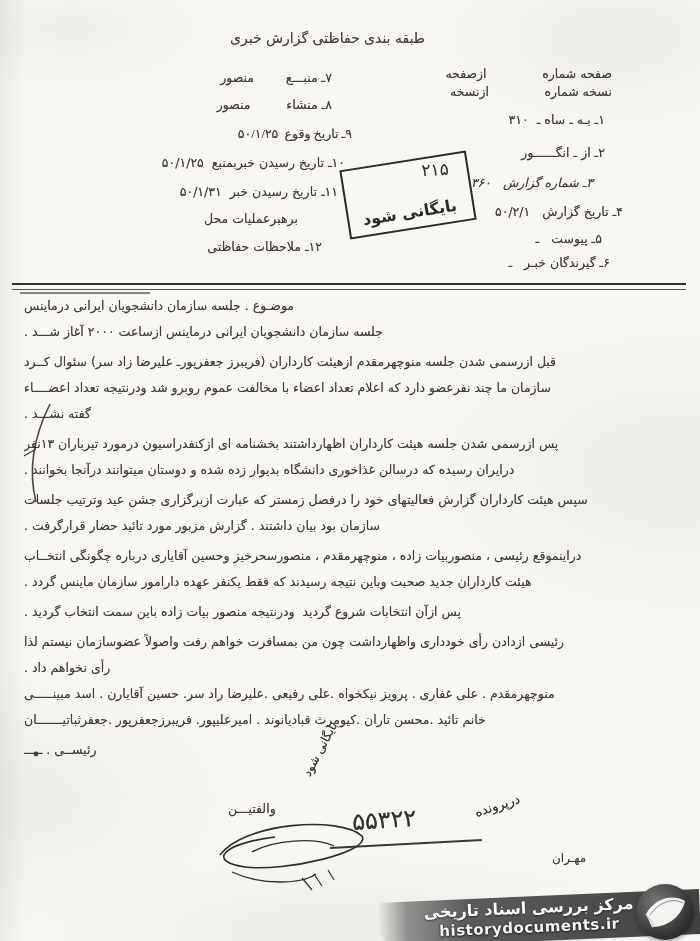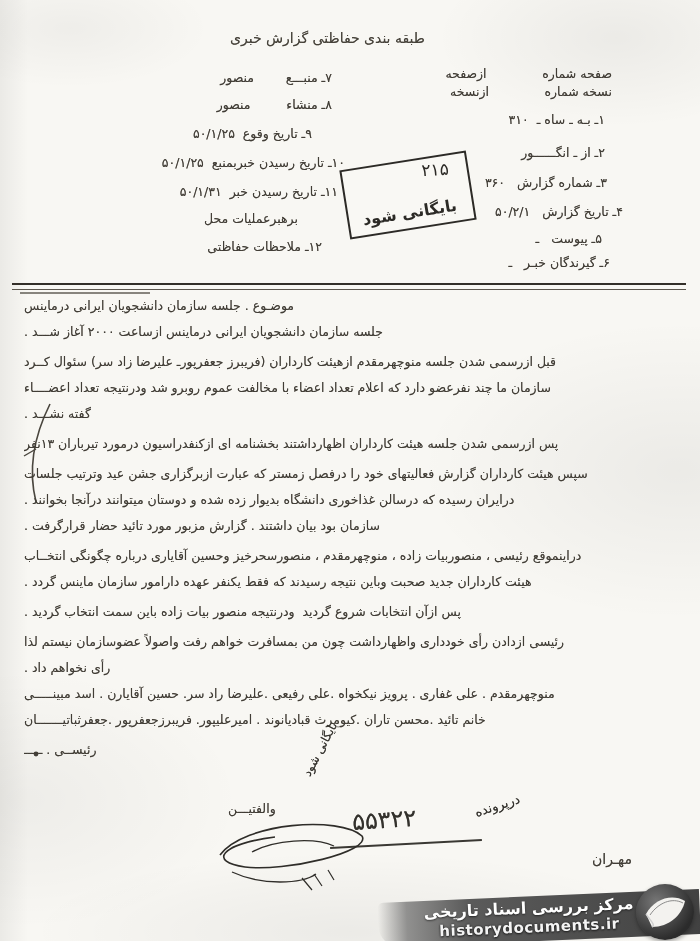--- a/index.html
+++ b/index.html
@@ -86,28 +86,28 @@
 <body>
 
 <div id="page">
 
   <div class="t title" style="left:230px;top:30px;">طبقه بندی حفاظتی گزارش خبری</div>
 
   <div class="t" style="right:88px;top:66px;">صفحه شماره              ازصفحه</div>
   <div class="t" style="right:88px;top:84px;">نسخه شماره              ازنسخه</div>
   <div class="t" style="right:95px;top:112px;">۱ـ بـه ـ ساه ـ  ۳۱۰</div>
   <div class="t" style="right:95px;top:145px;text-align:right;">۲ـ از ـ انگــــــور</div>
-  <div class="t" style="right:93px;top:175px;">۳ـ شماره گزارش   ۳۶۰</div>
+  <div class="t" style="right:107px;top:175px;font-style:italic;">۳ـ شماره گزارش   ۳۶۰</div>
   <div class="t" style="right:77px;top:204px;">۴ـ تاریخ گزارش   ۵۰/۲/۱</div>
   <div class="t" style="right:98px;top:231px;">۵ـ پیوست   ـ</div>
   <div class="t" style="right:90px;top:255px;">۶ـ گیرندگان خبـر   ـ</div>
 
   <div class="t" style="right:368px;top:70px;">۷ـ منبـــع        منصور</div>
   <div class="t" style="right:368px;top:97px;">۸ـ منشاء         منصور</div>
-  <div class="t" style="right:388px;top:126px;">۹ـ تاریخ وقوع  ۵۰/۱/۲۵</div>
+  <div class="t" style="right:348px;top:126px;font-family:Liberation Serif, serif;">۹ـ تاریخ وقوع  ۵۰/۱/۲۵</div>
   <div class="t" style="right:355px;top:155px;">۱۰ـ تاریخ رسیدن خبربمنبع  ۵۰/۱/۲۵</div>
   <div class="t" style="right:362px;top:184px;">۱۱ـ تاریخ رسیدن خبر  ۵۰/۱/۳۱</div>
   <div class="t" style="right:402px;top:211px;">برهبرعملیات محل</div>
   <div class="t" style="right:378px;top:239px;">۱۲ـ ملاحظات حفاظتی</div>
 
   <div class="stamp">
     <div class="stamp-num">۲۱۵</div>
     <div class="stamp-txt">بایگانی شود</div>
   </div>
 
@@ -122,22 +122,22 @@
     <circle cx="6" cy="6" r="2.4" fill="#45413a"></circle>
   </svg>
 
   <div class="body-block">
     <div class="bl">موضـوع . جلسه سازمان دانشجویان ایرانی درماینس</div>
     <div class="bl">جلسه سازمان دانشجویان ایرانی درماینس ازساعت ۲۰۰۰ آغاز شـــد .</div>
     <div class="bl gap">قبل ازرسمی شدن جلسه منوچهرمقدم ازهیئت کارداران (فریبرز جعفرپورـ علیرضا زاد سر) سئوال کــرد</div>
     <div class="bl">سازمان ما چند نفرعضو دارد که اعلام تعداد اعضاء با مخالفت عموم روبرو شد ودرنتیجه تعداد اعضــــاء</div>
     <div class="bl">گفته نشـــد .</div>
     <div class="bl gap">پس ازرسمی شدن جلسه هیئت کارداران اظهارداشتند بخشنامه ای ازکنفدراسیون درمورد تیرباران ۱۳نفر</div>
+    <div class="bl">درایران رسیده که درسالن غذاخوری دانشگاه بدیوار زده شده و دوستان میتوانند درآنجا بخوانند .</div>
     <div class="bl gap">سپس هیئت کارداران گزارش فعالیتهای خود را درفصل زمستر که عبارت ازبرگزاری جشن عید وترتیب جلسات</div>
-    <div class="bl">درایران رسیده که درسالن غذاخوری دانشگاه بدیوار زده شده و دوستان میتوانند درآنجا بخوانند .</div>
     <div class="bl">سازمان بود بیان داشتند . گزارش مزبور مورد تائید حضار قرارگرفت .</div>
     <div class="bl gap">دراینموقع رئیسی ، منصوربیات زاده ، منوچهرمقدم ، منصورسحرخیز وحسین آقایاری درباره چگونگی انتخــاب</div>
     <div class="bl">هیئت کارداران جدید صحبت وباین نتیجه رسیدند که فقط یکنفر عهده دارامور سازمان ماینس گردد .</div>
     <div class="bl gap">پس ازآن انتخابات شروع گردید  ودرنتیجه منصور بیات زاده باین سمت انتخاب گردید .</div>
     <div class="bl gap">رئیسی ازدادن رأی خودداری واظهارداشت چون من بمسافرت خواهم رفت واصولاً عضوسازمان نیستم لذا</div>
     <div class="bl">رأی نخواهم داد .</div>
     <div class="bl"><span>منوچهرمقدم . علی غفاری . </span><span class="uline">پرویز نیکخواه</span><span> .علی رفیعی .علیرضا راد سر. حسین آقایارن . اسد مبینـــــی</span></div>
     <div class="bl">خانم تائید .محسن تاران .کیومرث قبادیانوند . امیرعلیپور. فریبرزجعفرپور .جعفرثباتیـــــــان</div>
     <div class="bl gap">رئیســی . ـــــ</div>
   </div>
@@ -152,21 +152,21 @@
 
   <div class="hw" style="left:300px;top:772px;font-size:12px;transform:rotate(-62deg);transform-origin:left top;">بایگانی شود</div>
 
   <svg width="210" height="95" style="left:190px;top:800px;">
     <path d="M30,55 C55,22 150,16 172,36 C182,52 95,72 55,67 C18,62 30,44 85,37" stroke="#2f2d29" stroke-width="1.6" fill="none"></path>
     <path d="M62,52 C84,40 124,37 144,46" stroke="#2f2d29" stroke-width="1.3" fill="none"></path>
     <path d="M42,72 C72,86 112,84 126,74" stroke="#2f2d29" stroke-width="1.3" fill="none"></path>
     <path d="M112,78 l10,12 M124,74 l8,12 M138,70 l6,10" stroke="#2f2d29" stroke-width="1.2" fill="none"></path>
   </svg>
 
-  <div class="t" style="left:552px;top:851px;font-size:14px;margin-left:40px;">مهـران</div>
+  <div class="t" style="left:552px;top:851px;font-size:12px;">مهـران</div>
 
   <div class="wm-band">
     <div class="wm-text">
       <div class="wm-line1">مرکز بررسی اسناد تاریخی</div>
       <div class="wm-line2">historydocuments.ir</div>
     </div>
   </div>
   <div class="wm-logo">
     <svg width="58" height="56" style="left:0;top:0;">
       <path d="M10,30 C18,15 36,9 49,17 C46,31 33,43 16,43 Z" fill="#f3f2ef"></path>

